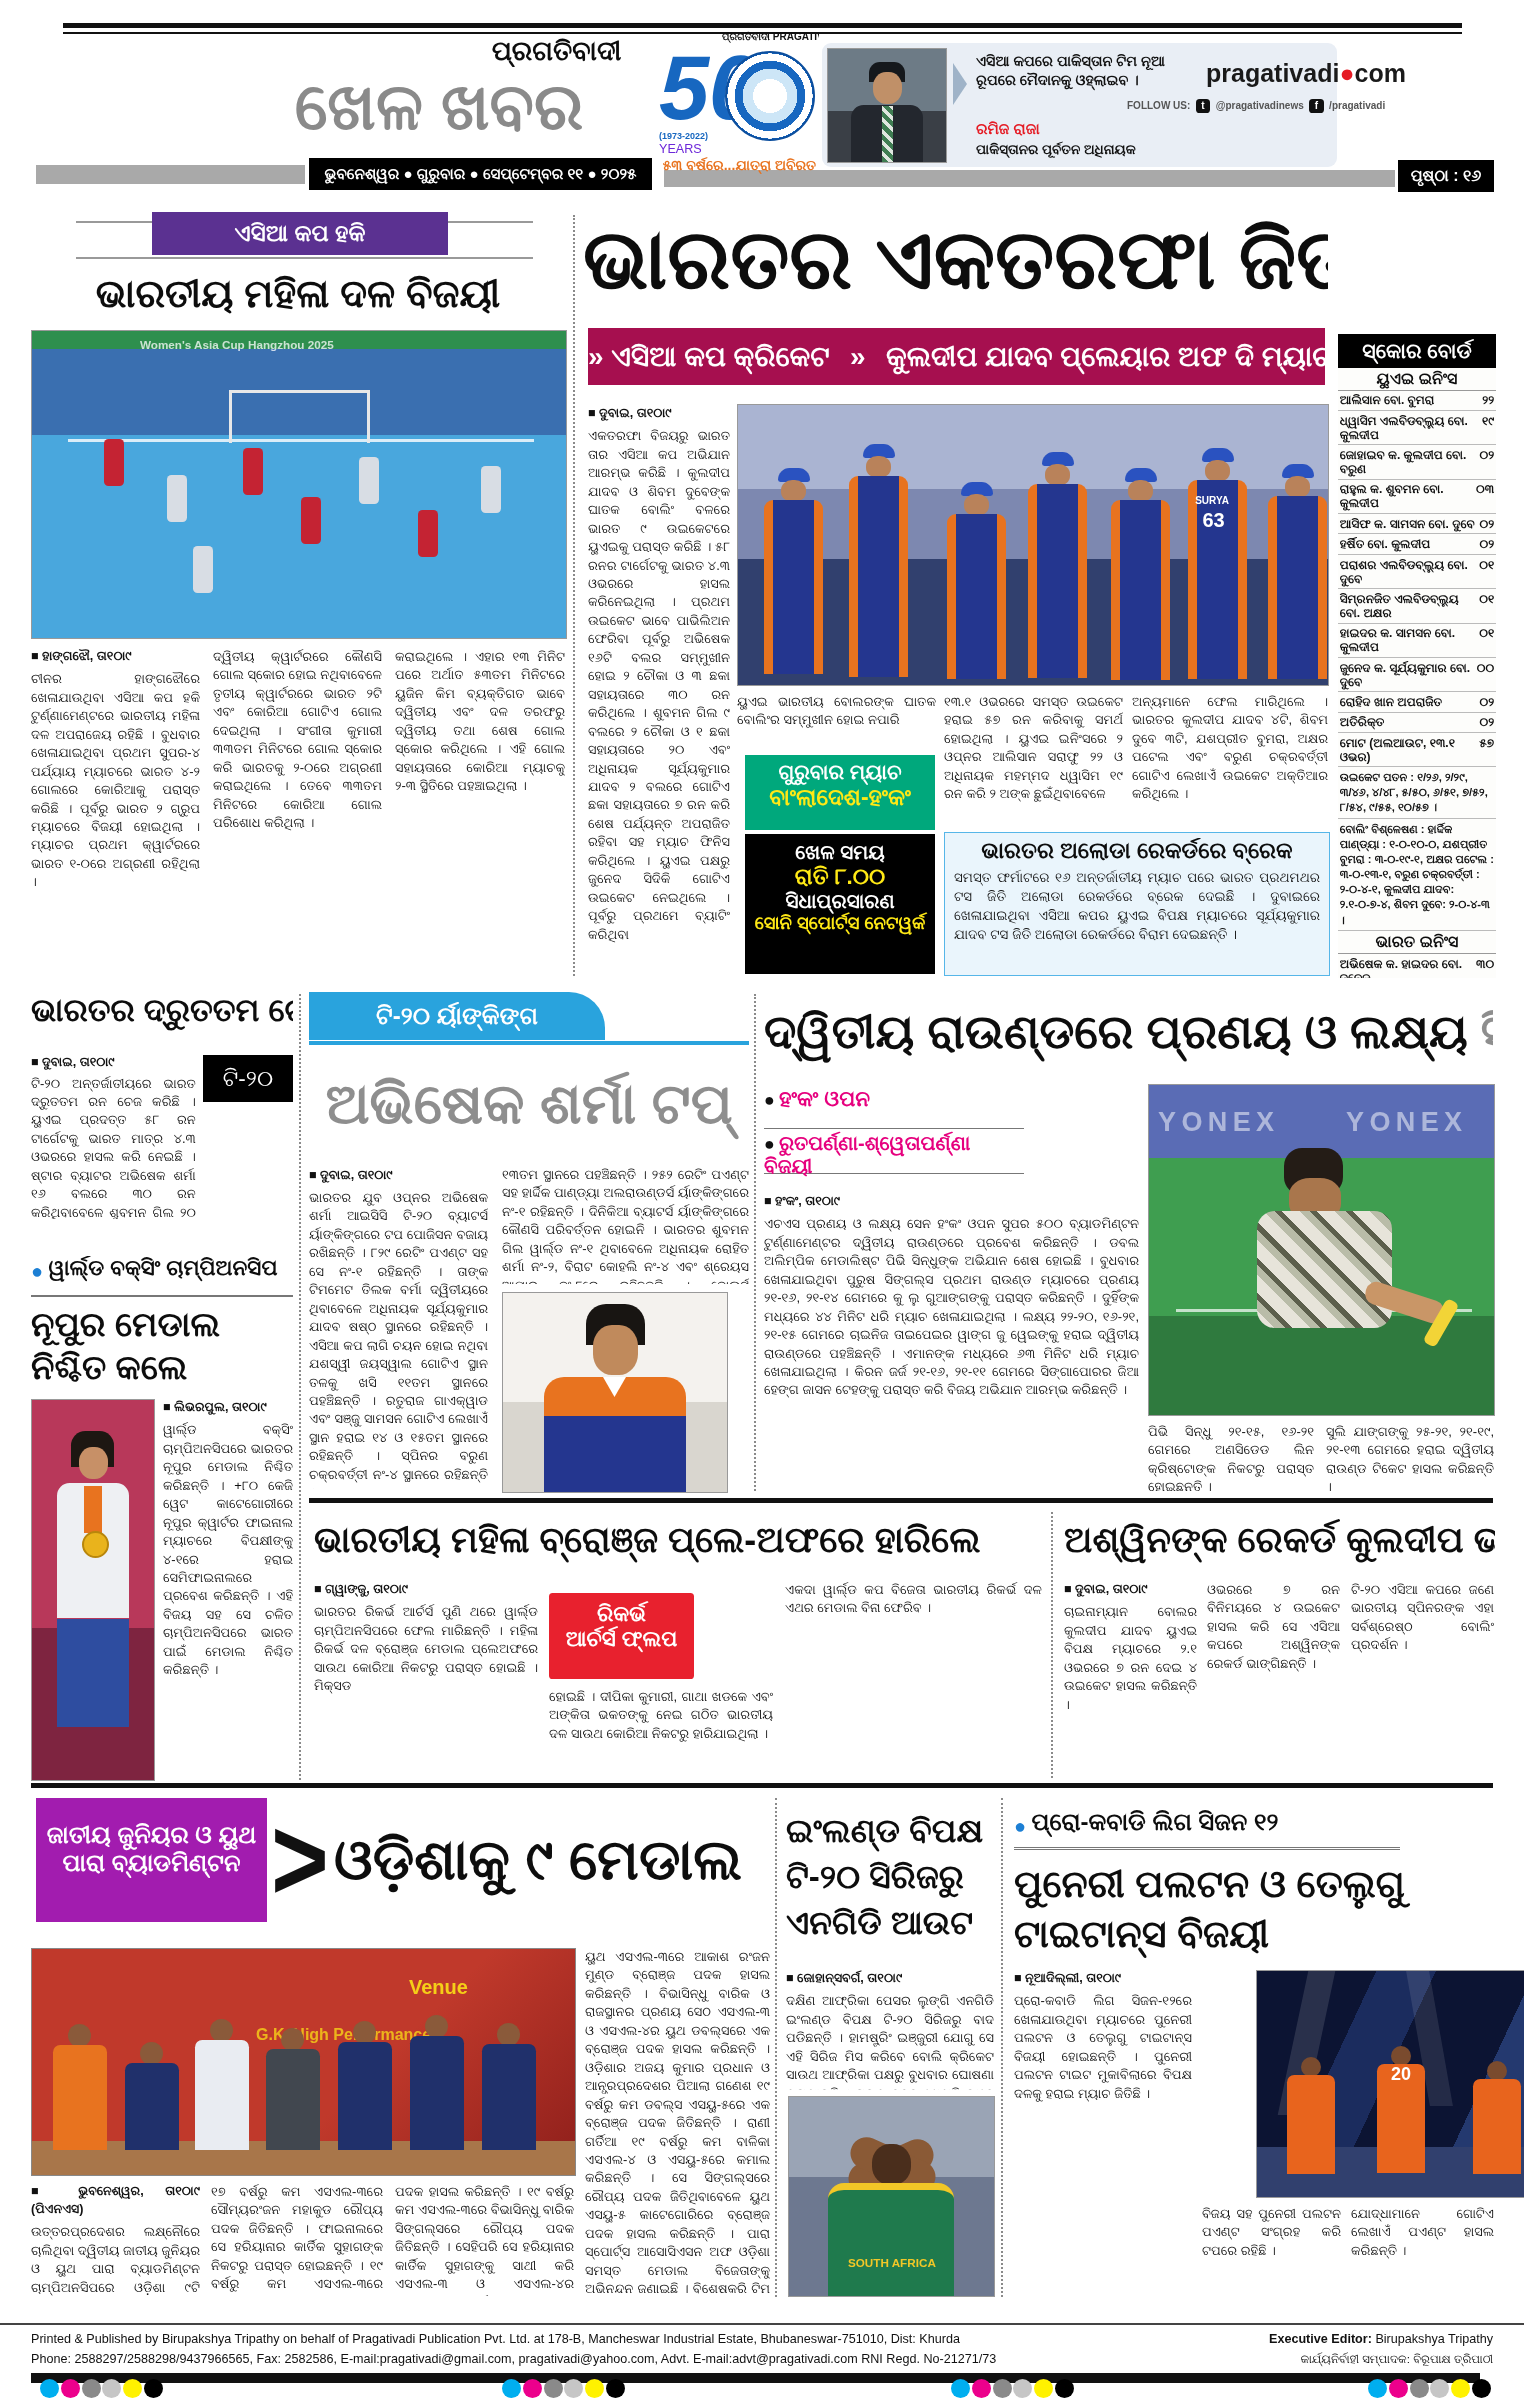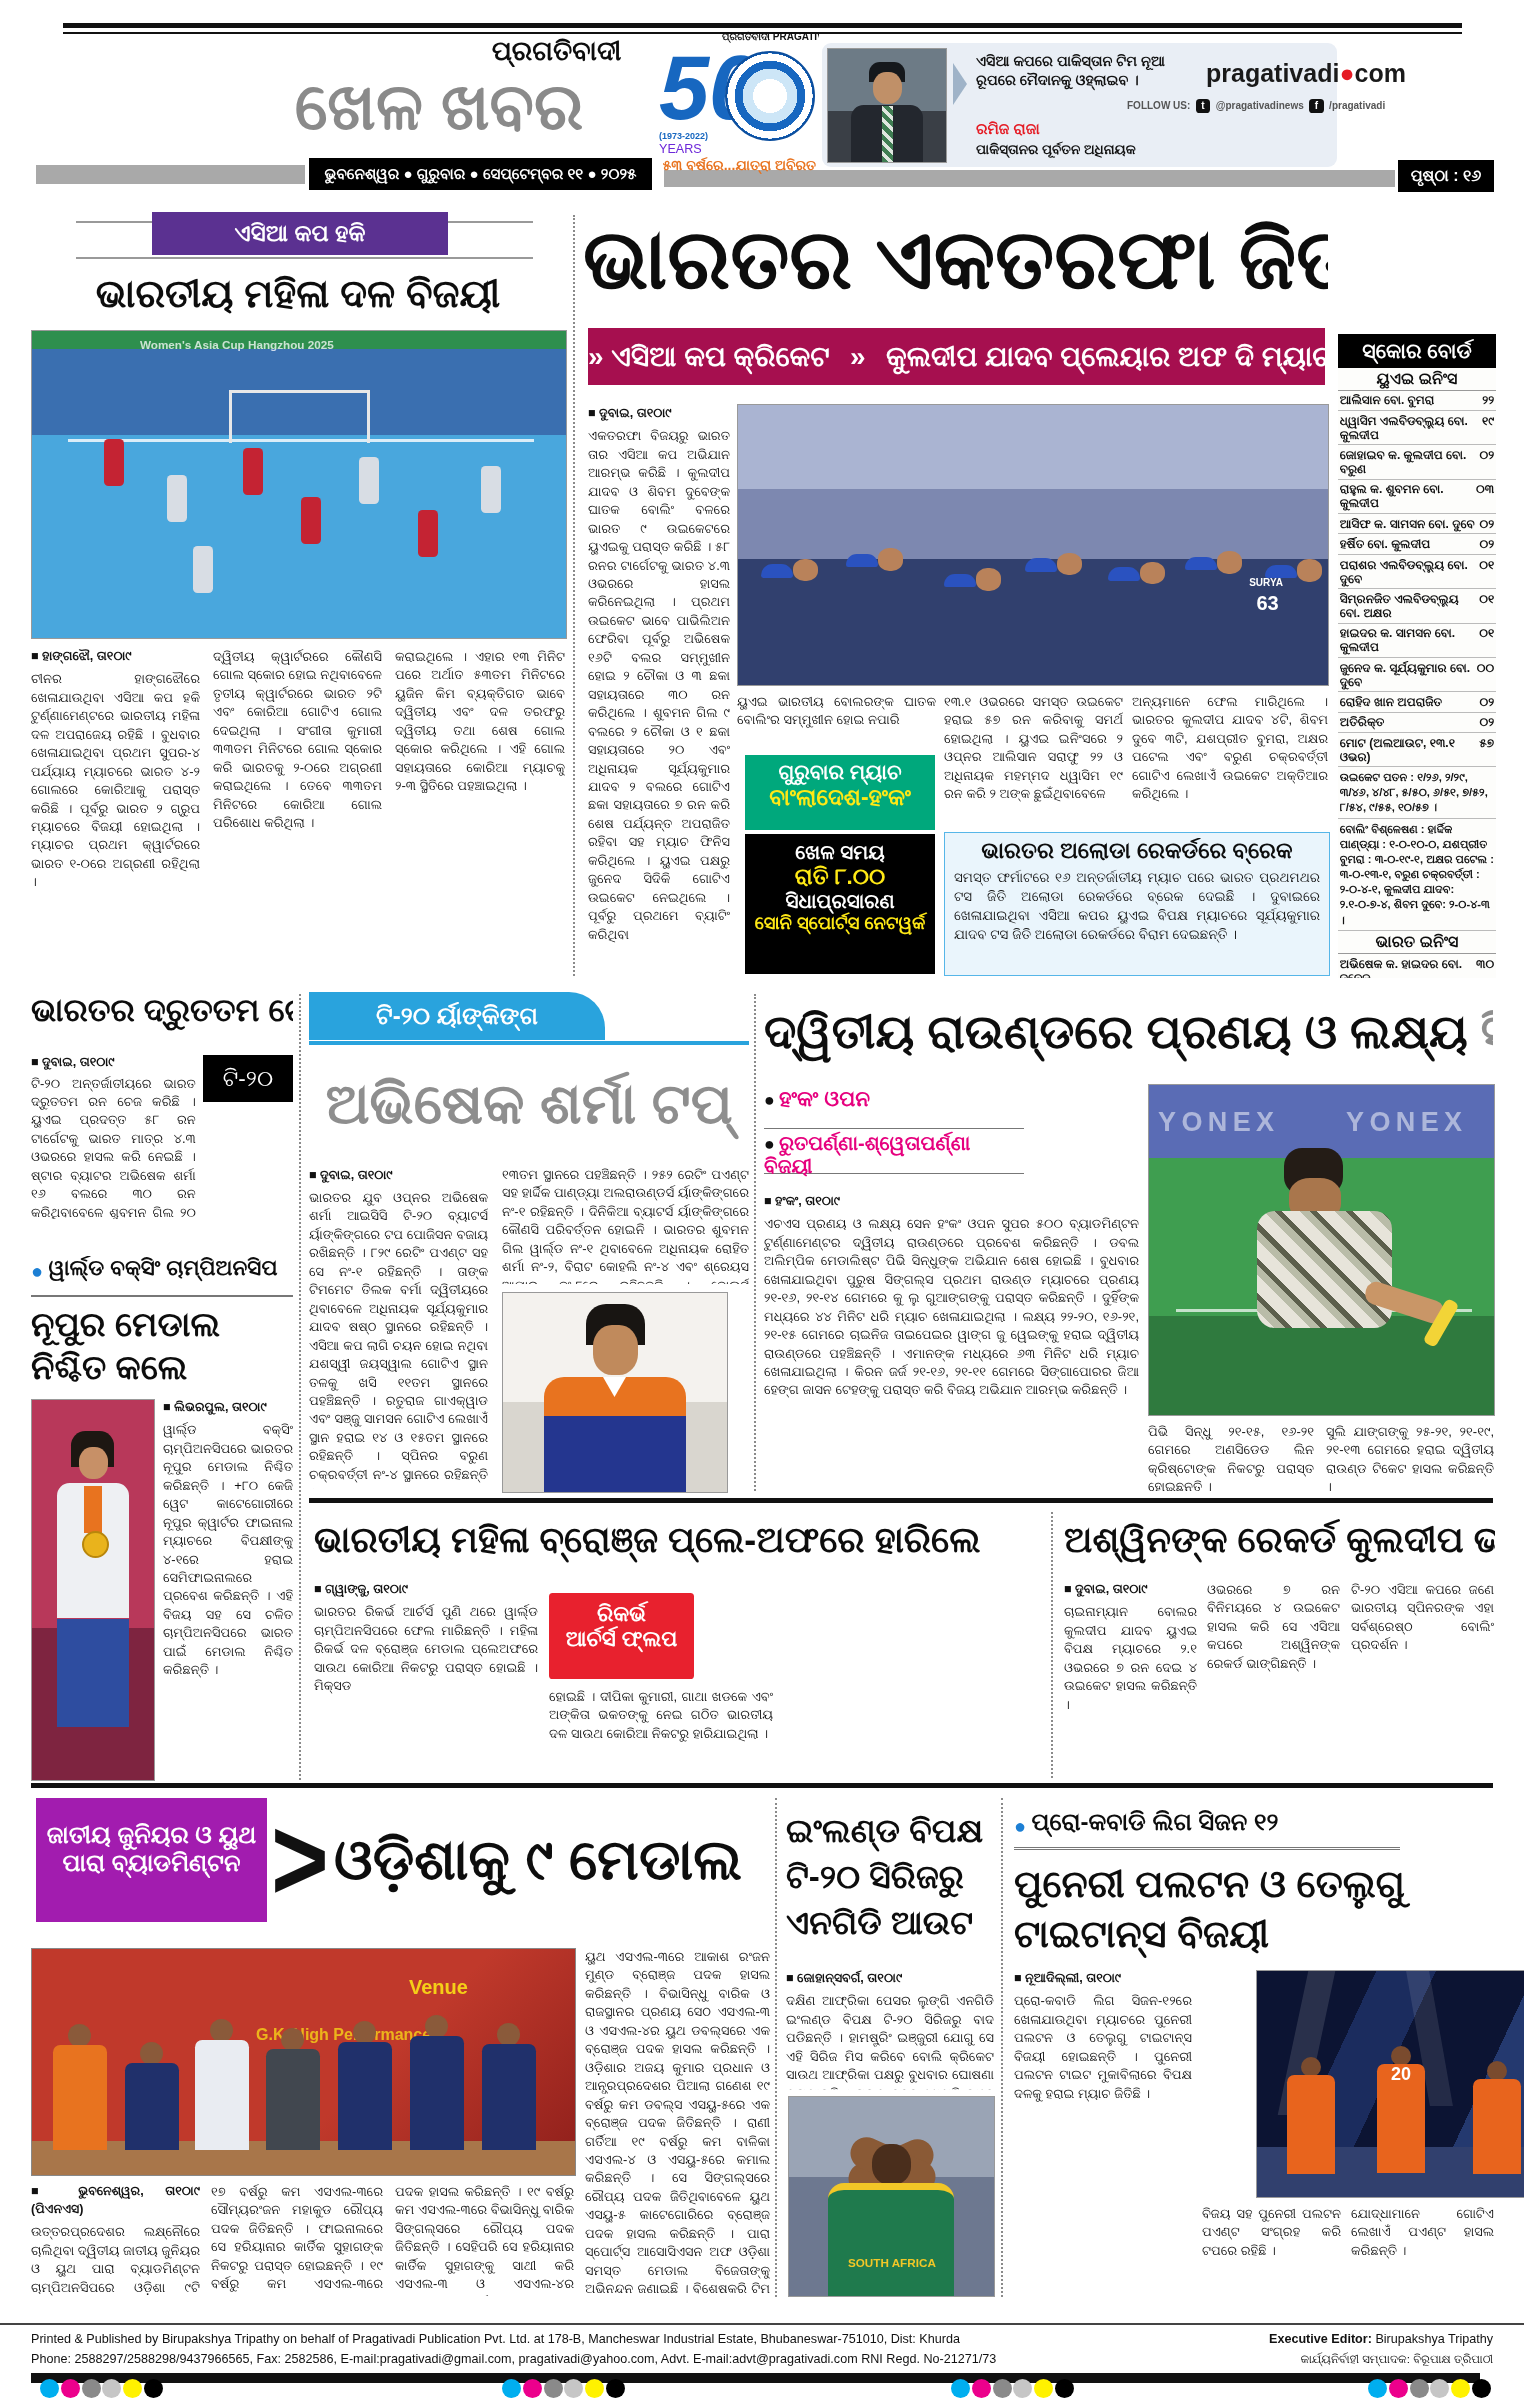--- a/index.html
+++ b/index.html
@@ -10,21 +10,21 @@
   .dl{font-weight:bold;font-size:12.6px;margin-bottom:4.5px;}
   .hd{font-weight:bold;color:#0d0d0d;overflow:hidden;}
   .ctr{text-align:center;}
   .vdot{border-left:2.7px dotted #8a8a8a;width:0;}
   .graybar{background:#a9a9a9;}
   .rule{background:#111;}
   .wht{color:#fff;}
   .ylw{color:#ffe915;}
   
   .photo{overflow:hidden;border:0.9px solid #999;}
-  .ckp{position:absolute;width:65px;display:flex;align-items:center;}
+  .ckp{position:absolute;width:65px;display:flex;flex-direction:column;align-items:center;}
   .ckp .cap{width:32px;height:13.5px;background:#2a52c0;border-radius:12.6px 12.6px 2.7px 2.7px;}
   .ckp .face{width:25px;height:22.4px;background:#b9825a;border-radius:45%;margin-top:-1.8px;}
   .ckp .kit{width:59px;flex:1;margin-top:-1.8px;border-radius:9px 9px 0 0;
             background:linear-gradient(90deg,#e8731f 0 16%,#24368f 16% 84%,#e8731f 84%);}
   .hkp{position:absolute;width:20px;height:47px;border-radius:4.5px;}
   .gpp{position:absolute;width:59px;display:flex;flex-direction:column;align-items:center;}
   .gpp .face{width:23px;height:23px;background:#8a5a3a;border-radius:50%;}
   .gpp .jkt{width:54px;flex:1;background:#20306b;border-radius:7.2px 7.2px 0 0;margin-top:-1.8px;}
   .kbp{position:absolute;width:54px;display:flex;flex-direction:column;align-items:center;}
   .kbp .face{width:20px;height:20px;background:#7a4b2e;border-radius:50%;}
@@ -325,20 +325,21 @@
   <div class="ab hd" style="left:314px;top:1512px;width:728px;height:56px;font-size:36px;line-height:56px;white-space:nowrap;overflow:hidden">ଭାରତୀୟ ମହିଳା ବ୍ରୋଞ୍ଜ ପ୍ଲେ-ଅଫରେ ହାରିଲେ</div>
   <div class="ab bt" style="left:314px;top:1581px;width:224px;height:199px">
     <div class="dl"><span>■ </span><span>ଗ୍ୱାଙ୍ଜୁ, ତା୧୦ା୯</span></div>
     <span>ଭାରତର ରିକର୍ଭ ଆର୍ଚର୍ସ ପୁଣି ଥରେ ୱାର୍ଲ୍ଡ ଚାମ୍ପିଅନସିପରେ ଫେଲ ମାରିଛନ୍ତି । ମହିଳା ରିକର୍ଭ ଦଳ ବ୍ରୋଞ୍ଜ ମେଡାଲ ପ୍ଲେଅଫରେ ସାଉଥ କୋରିଆ ନିକଟରୁ ପରାସ୍ତ ହୋଇଛି । ମିକ୍ସଡ</span>
   </div>
   <div class="ab ctr wht" style="left:549px;top:1593px;width:145px;height:86px;background:#e8212e;border-radius:3.6px;overflow:hidden">
     <div style="font-weight:bold;font-size:21.5px;margin-top:9px">ରିକର୍ଭ</div>
     <div style="font-weight:bold;font-size:21.5px">ଆର୍ଚର୍ସ ଫ୍ଲପ</div>
   </div>
   <div class="ab bt" style="left:549px;top:1688px;width:224px;height:91px">ହୋଇଛି । ଦୀପିକା କୁମାରୀ, ଗାଥା ଖଡକେ ଏବଂ ଅଙ୍କିତା ଭକତଙ୍କୁ ନେଇ ଗଠିତ ଭାରତୀୟ ଦଳ ସାଉଥ କୋରିଆ ନିକଟରୁ ହାରିଯାଇଥିଲା ।</div>
+  <div class="ab bt" style="left:785px;top:1581px;width:257px;height:199px">ଏକଦା ୱାର୍ଲ୍ଡ କପ ବିଜେତା ଭାରତୀୟ ରିକର୍ଭ ଦଳ ଏଥର ମେଡାଲ ବିନା ଫେରିବ ।</div>
 
   <div class="ab vdot" style="left:1051px;top:1512px;height:266px"></div>
 
   <div class="ab hd" style="left:1064px;top:1512px;width:431px;height:56px;font-size:36px;line-height:56px;white-space:nowrap;overflow:hidden">ଅଶ୍ୱିନଙ୍କ ରେକର୍ଡ କୁଲଦୀପ ଭାଙ୍ଗିଲେ</div>
   <div class="ab bt" style="left:1064px;top:1581px;width:133px;height:199px">
     <div class="dl"><span>■ </span><span>ଦୁବାଇ, ତା୧୦ା୯</span></div>
     <span>ଚାଇନାମ୍ୟାନ ବୋଲର କୁଲଦୀପ ଯାଦବ ୟୁଏଇ ବିପକ୍ଷ ମ୍ୟାଚରେ ୨.୧ ଓଭରରେ ୭ ରନ ଦେଇ ୪ ଉଇକେଟ ହାସଲ କରିଛନ୍ତି ।</span>
   </div>
   <div class="ab bt" style="left:1207px;top:1581px;width:133px;height:199px">ଓଭରରେ ୭ ରନ ବିନିମୟରେ ୪ ଉଇକେଟ ହାସଲ କରି ସେ ଏସିଆ କପରେ ଅଶ୍ୱିନଙ୍କ ରେକର୍ଡ ଭାଙ୍ଗିଛନ୍ତି ।</div>
   <div class="ab bt" style="left:1351px;top:1581px;width:143px;height:199px">ଟି-୨୦ ଏସିଆ କପରେ ଜଣେ ଭାରତୀୟ ସ୍ପିନରଙ୍କ ଏହା ସର୍ବଶ୍ରେଷ୍ଠ ବୋଲିଂ ପ୍ରଦର୍ଶନ ।</div>

